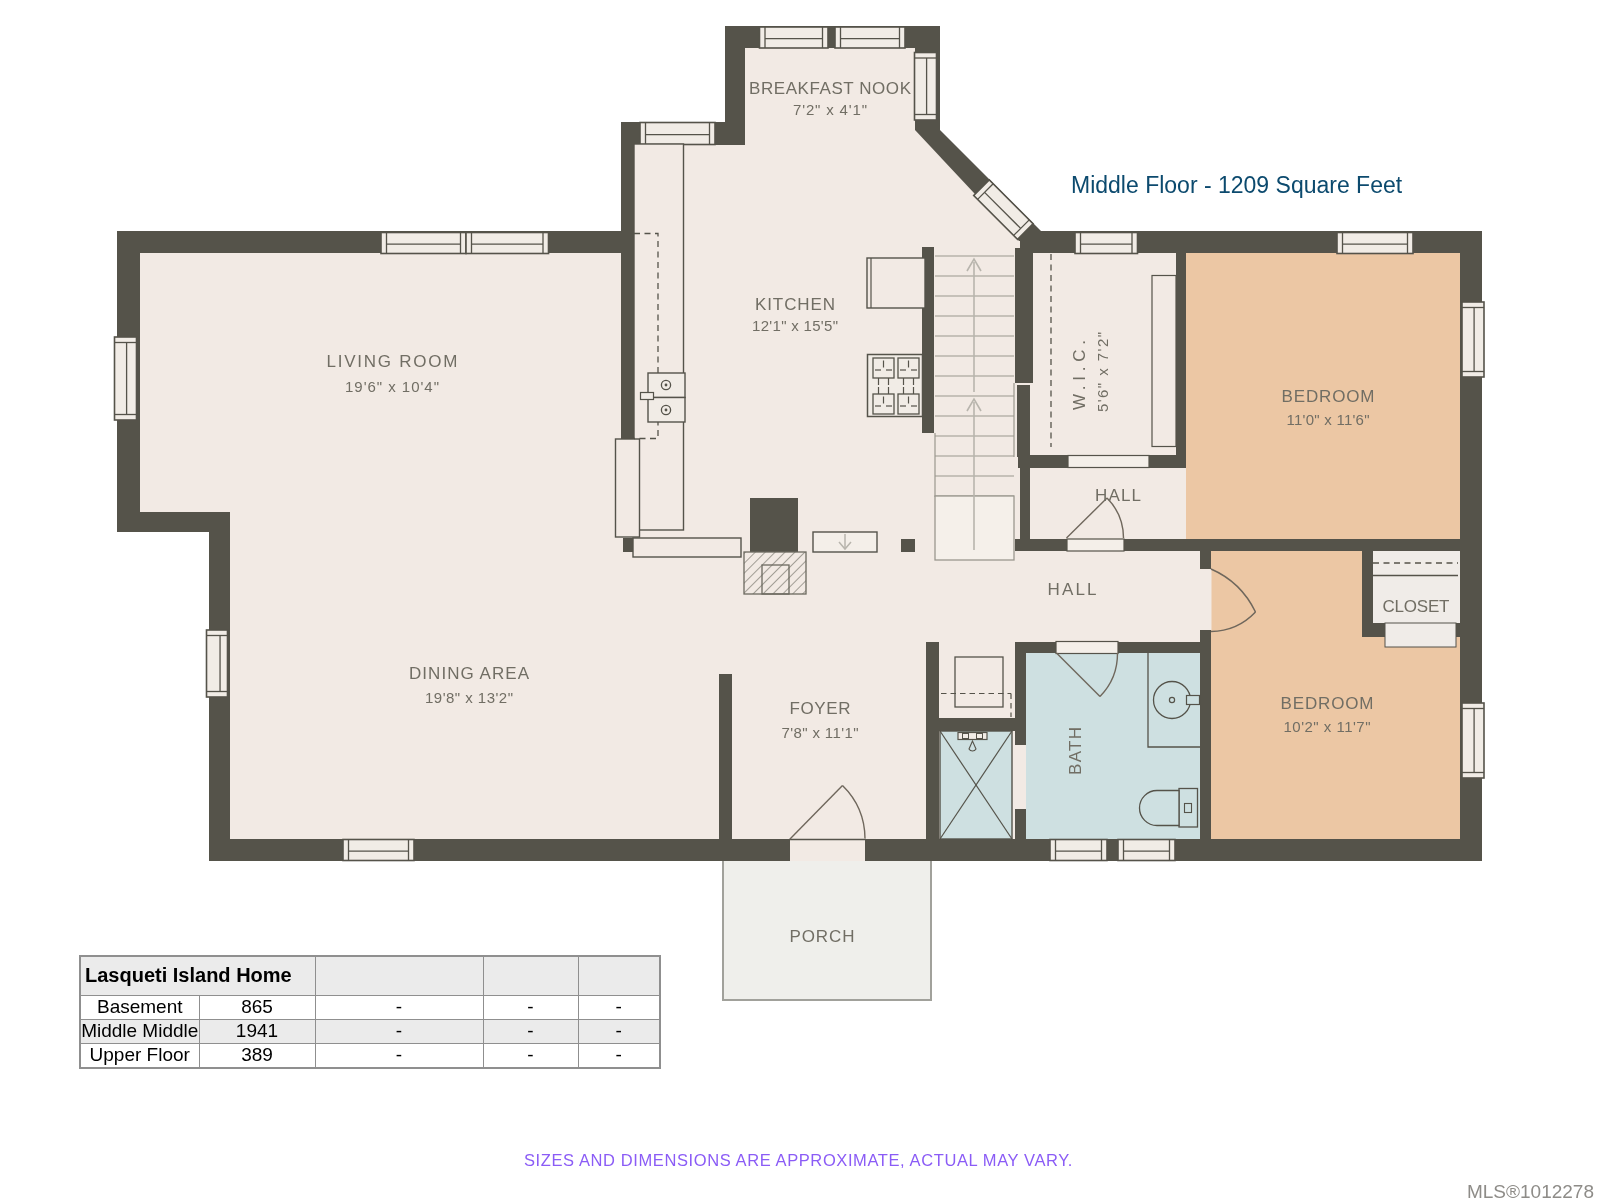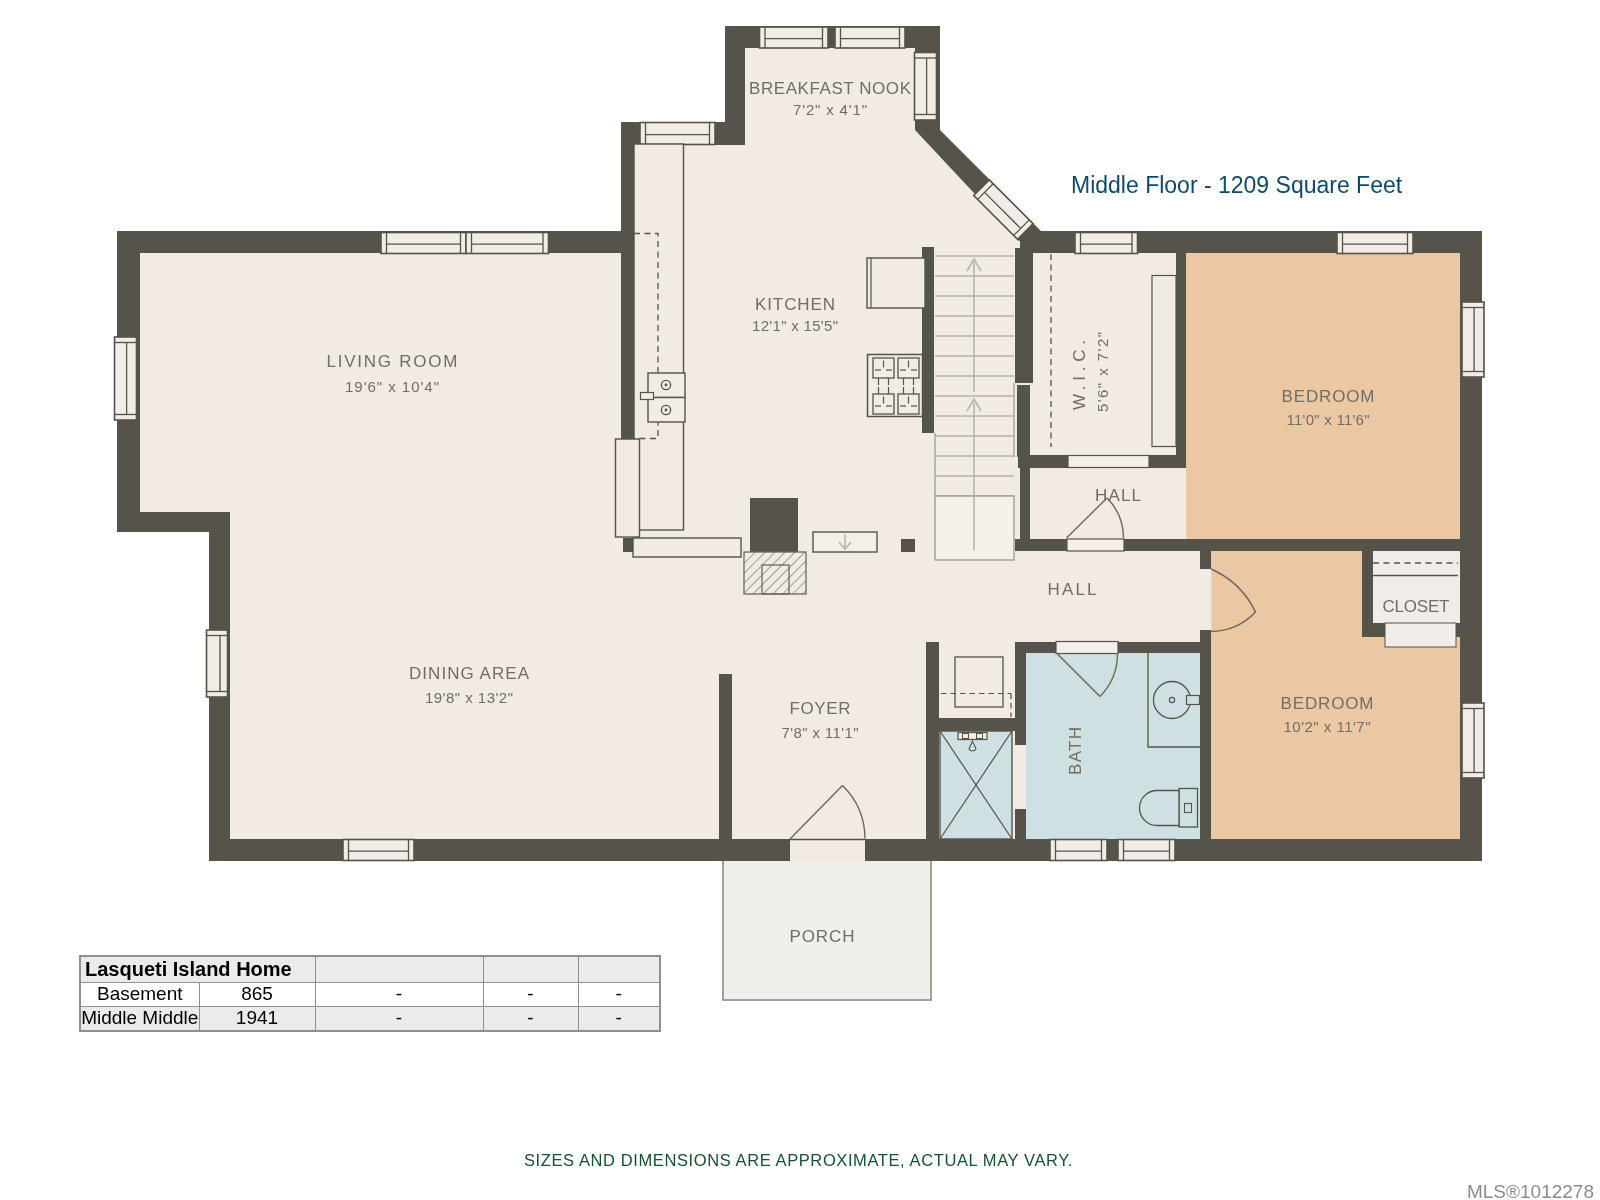--- a/index.html
+++ b/index.html
@@ -6,21 +6,21 @@
   #page{position:relative;width:1600px;height:1200px;background:#ffffff;overflow:hidden;
         font-family:"Liberation Sans", sans-serif;}
   svg{position:absolute;left:0;top:0;}
   .lbl{fill:#716e64;font-size:17px;}
   .dim{fill:#716e64;font-size:15px;}
   #title{position:absolute;left:1071px;top:172px;width:480px;font-size:23px;color:#0c4a6e;white-space:nowrap;}
   #tablewrap{position:absolute;left:79px;top:955px;}
   table{border-collapse:collapse;table-layout:fixed;width:580px;font-size:19px;color:#000;border:2px solid #8f8f8f;}
   td{border:1px solid #8f8f8f;height:23px;padding:0;text-align:center;white-space:nowrap;overflow:hidden;}
   tr.sh td{background:#ebebeb;}
-  #caption{position:absolute;left:524px;top:1151px;font-size:16.5px;color:#14532d;letter-spacing:0.6px;}
+  #caption{position:absolute;left:524px;top:1151px;font-size:16.5px;color:#8b5cf6;letter-spacing:0.6px;}
   #mls{position:absolute;right:6px;top:1181px;font-size:19px;color:#8e8c88;}
 </style>
 </head>
 <body>
 <div id="page">
 <svg width="1600" height="1200" viewBox="0 0 1600 1200">
 <defs>
 <pattern id="hatch" width="7" height="7" patternTransform="rotate(45)" patternUnits="userSpaceOnUse">
 <line x1="0" y1="0" x2="0" y2="7" stroke="#6b695f" stroke-width="1.2"></line>
 </pattern>
@@ -441,40 +441,47 @@
 <div id="tablewrap">
 <table>
 <colgroup>
           <col style="width:119px">
           <col style="width:116px">
           <col style="width:168px">
           <col style="width:95px">
           <col style="width:82px">
         </colgroup>
 <tbody>
-          <tr class="sh" style="height:26px">
+          <tr class="sh" style="height:39px">
             <td colspan="2" style="text-align:left;padding-left:4px;font-weight:bold;font-size:20px">Lasqueti Island Home</td>
             <td></td>
             <td></td>
             <td></td>
           </tr>
 <tr>
             <td>Basement</td>
             <td>865</td>
             <td>-</td>
             <td>-</td>
             <td>-</td>
           </tr>
 <tr class="sh">
             <td>Middle Middle</td>
             <td>1941</td>
             <td>-</td>
             <td>-</td>
             <td>-</td>
           </tr>
+<tr>
+            <td>Upper Floor</td>
+            <td>389</td>
+            <td>-</td>
+            <td>-</td>
+            <td>-</td>
+          </tr>
 </tbody>
       </table>
 </div>
 
 <div id="caption">SIZES AND DIMENSIONS ARE APPROXIMATE, ACTUAL MAY VARY.</div>
 
 <div id="mls">MLS®1012278</div>
 </div>
 
 </body></html>

